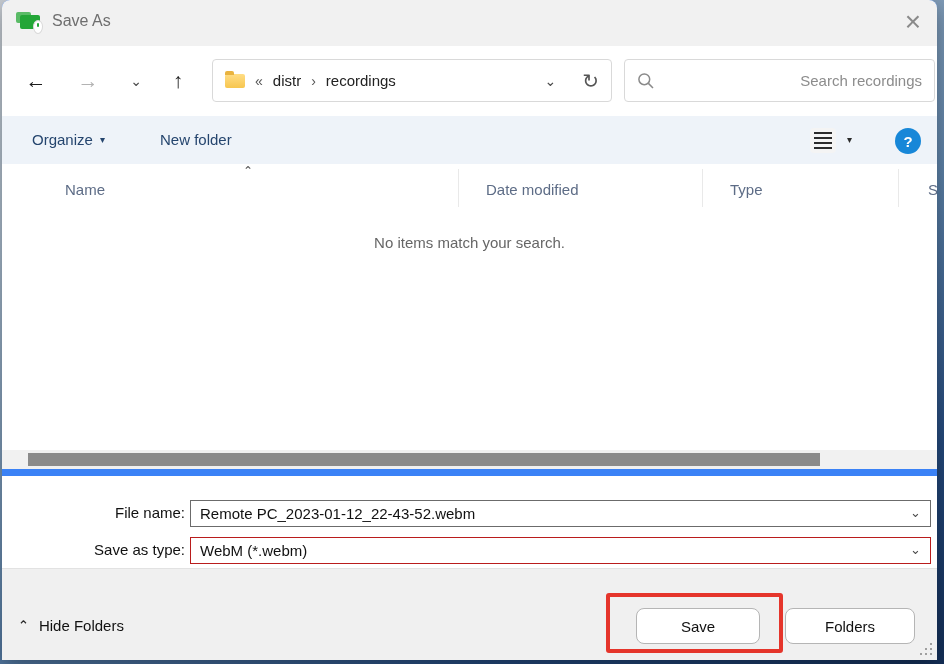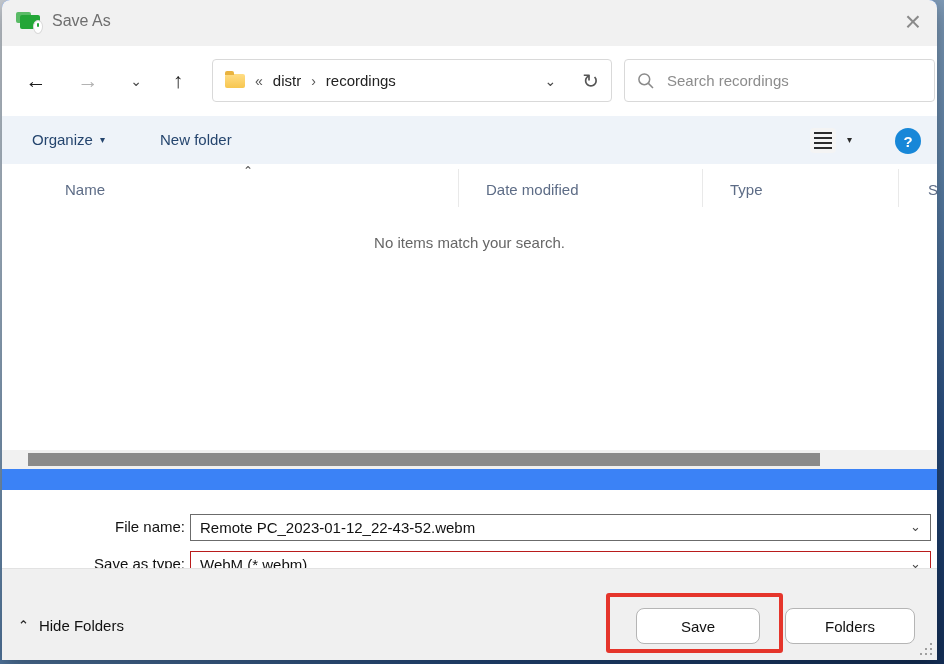--- a/index.html
+++ b/index.html
@@ -43,21 +43,21 @@
   .crumb { color:#222; margin-right:10px; white-space:nowrap; }
   .crumb-sep { color:#555; font-size:14px; margin-right:10px; }
   .addr-spacer { flex:1; }
   .addr-chevron { color:#4a4a4a; font-size:14px; margin-right:26px; }
   .refresh { color:#555; font-size:20px; }
   .searchbox { position:absolute; left:622px; top:13px; width:311px; height:43px;
                border:1px solid #d9d9d9; border-radius:4px; background:#fff;
                display:flex; align-items:center; padding:0 12px; }
   .searchbox svg { flex:none; margin-right:12px; }
   .searchbox input { border:none; outline:none; flex:1; font-size:15px; color:#222;
-                     font-family:inherit; background:transparent; }
+                     font-family:inherit; background:transparent;text-align:right; }
   .searchbox input::placeholder { color:#8c8c8c; }
   
   .toolbar { position:absolute; left:0; top:116px; width:100%; height:48px; background:#eef3f9;padding-left:24px; }
   .tool-btn { position:absolute; top:0; height:48px; line-height:48px; color:#25456e; cursor:pointer; }
   .t-organize { left:30px; }
   .t-newfolder { left:158px; }
   .tool-caret { font-size:10px; margin-left:7px; vertical-align:2px; }
   .view-btn { position:absolute; left:808px; top:12px; width:26px; height:25px; background:#f4f4f4;
               border-radius:4px; display:flex; align-items:center; justify-content:center; cursor:pointer; }
   .view-lines { width:18px; height:17px;
@@ -73,21 +73,21 @@
   .sort-chevron { position:absolute; left:241px; top:1px; font-size:12px; color:#555; line-height:12px; }
   .col-sep { position:absolute; top:5px; width:1px; height:38px; background:#e9e9e9; }
   .sep1 { left:456px; } .sep2 { left:700px; } .sep3 { left:896px; }
   
   .listarea { position:absolute; left:0; top:210px; width:100%; height:240px; background:#fff; }
   .empty-msg { position:absolute; left:0; top:24px; width:100%; text-align:center; color:#666; }
   
   .hscroll { position:absolute; left:0; top:450px; width:100%; height:19px; background:#f1f1f1; }
   .hthumb { position:absolute; left:26px; top:3px; width:792px; height:13px; background:#8b8b8b; cursor:pointer; }
   
-  .fields { position:absolute; left:0; top:490px; width:100%; height:99px; background:#fff; }
+  .fields { position:absolute; left:0; top:476px; width:100%; height:99px; background:#fff; }
   .f-label { position:absolute; left:40px; width:143px; text-align:right; color:#111; }
   .l1 { top:28px; } .l2 { top:65px; }
   .f-input { position:absolute; left:188px; width:741px; height:27px; background:#fff;
              font-family:inherit; font-size:15px; color:#111; padding:0 44px 0 9px; outline:none; }
   .fn-input { top:24px; border:1px solid #6b6b6b; }
   .ft-select { top:61px; border:1px solid #b91c1c; line-height:25px; cursor:pointer; }
   .field-chevron { position:absolute; right:16px; font-size:13px; color:#4a4a4a; cursor:pointer; }
   .fc1 { top:29px; } .fc2 { top:66px; }
   
   .footer { position:absolute; left:0; top:568px; width:100%; height:92px; background:#f0f0f0; border-top:1px solid #e2e2e2; }

